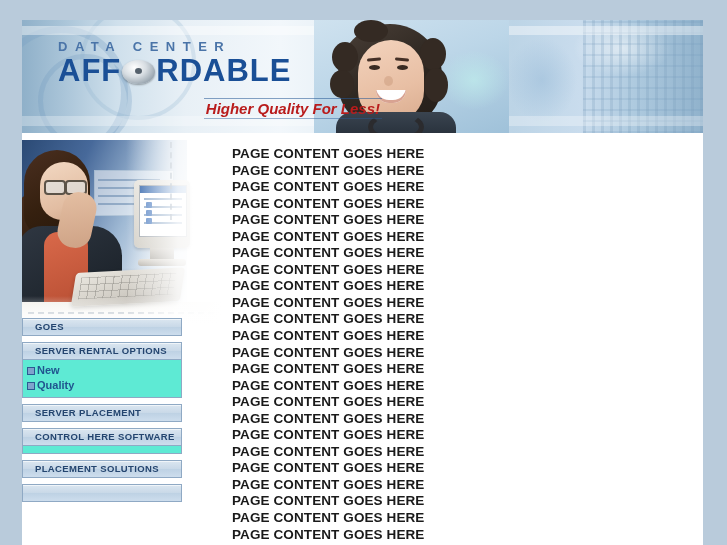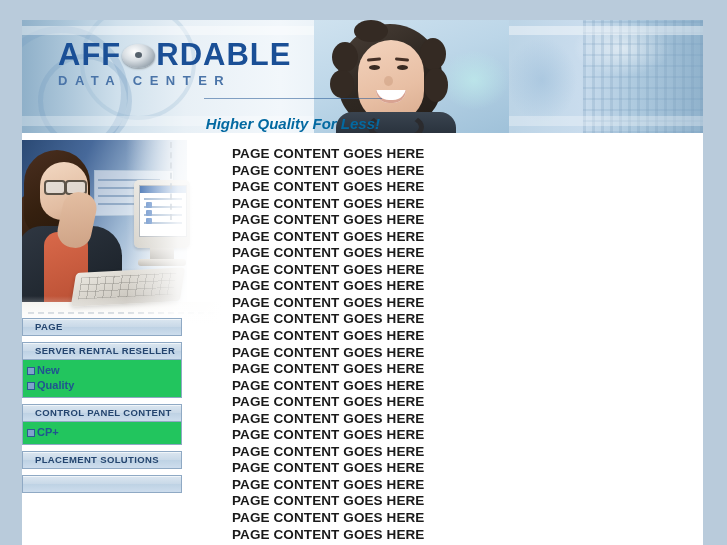--- a/index.html
+++ b/index.html
@@ -217,24 +217,24 @@
     position: absolute;
     left: 120px; top: 78px;
     width: 240px;
     text-align: right;
   }
   #tagline {
     display: inline-block;
     font-size: 15px;
     font-weight: bold;
     font-style: italic;
-    color: #0369a1;
+    color: #b91c1c;
     border-top: 1px solid rgba(40,90,150,.55);
     border-bottom: 1px solid rgba(40,90,150,.45);
-    padding: 16px 2px;
+    padding: 1px 2px;
     white-space: nowrap;
   }
 
   
   #left-photo {
     position: absolute;
     left: 0; top: 120px;
     width: 200px; height: 190px;
     overflow: hidden;
     background: #ffffff;
@@ -397,21 +397,21 @@
     font-weight: bold;
     letter-spacing: .35px;
     color: #24456f;
     background: linear-gradient(180deg,#dbe6f0 0%, #c9d9e8 48%, #bed2e4 52%, #cddded 100%);
     border: 1px solid #8fa9c4;
     box-shadow: 0 1px 0 rgba(255,255,255,.6) inset;
     white-space: nowrap;
     overflow: hidden;
   }
   .nav-sub {
-    background: #22c55e;
+    background: #5eead4;
     border: 1px solid #8fa9c4;
     border-top: none;
     padding: 3px 0 4px 0;
   }
   .nav-item {
     height: 15px;
     line-height: 15px;
     padding-left: 14px;
     font-size: 11px;
     font-weight: bold;
@@ -470,22 +470,22 @@
       <div class="bw-brow bb2"></div>
       <div class="bw-eye be1"></div>
       <div class="bw-eye be2"></div>
       <div class="bw-nose"></div>
       <div class="bw-smile"></div>
       <div class="bw-body"></div>
       <div class="bw-headset"></div>
     </div>
 
     <div id="logo-block">
+      <div id="logo-sub">DATA CENTER</div>
       <div id="logo-main"><span>AFF</span><span id="logo-disc"></span><span>RDABLE</span></div>
-      <div id="logo-sub">DATA CENTER</div>
     </div>
 
     <div id="tagline-wrap">
       <span id="tagline">Higher Quality For Less!</span>
     </div>
   </div>
 
   <div id="left-photo">
     <div class="lp-bg"></div>
     <div class="lp-ui-hint">
@@ -522,33 +522,35 @@
     <div class="lp-kb"></div>
 
     <div class="lp-dash-v"></div>
     <div class="lp-dash-h"></div>
     <div class="lp-fade"></div>
     <div class="lp-fade-b"></div>
   </div>
 
   <nav id="nav">
       <div class="nav-group">
-        <div class="nav-head">PAGE</div>
+        <div class="nav-head">GOES</div>
       </div>
       <div class="nav-group">
-        <div class="nav-head">SERVER RENTAL RESELLER</div>
+        <div class="nav-head">SERVER RENTAL OPTIONS</div>
         <div class="nav-sub">
           <div class="nav-item"><span class="bullet"></span><span>New</span></div>
           <div class="nav-item"><span class="bullet"></span><span>Quality</span></div>
         </div>
       </div>
       <div class="nav-group">
-        <div class="nav-head">CONTROL PANEL CONTENT</div>
+        <div class="nav-head">SERVER PLACEMENT</div>
+      </div>
+      <div class="nav-group">
+        <div class="nav-head">CONTROL HERE SOFTWARE</div>
         <div class="nav-sub">
-          <div class="nav-item"><span class="bullet"></span><span>CP+</span></div>
         </div>
       </div>
       <div class="nav-group">
         <div class="nav-head">PLACEMENT SOLUTIONS</div>
       </div>
       <div class="nav-group">
         <div class="nav-head"></div>
       </div>
     </nav>
 

